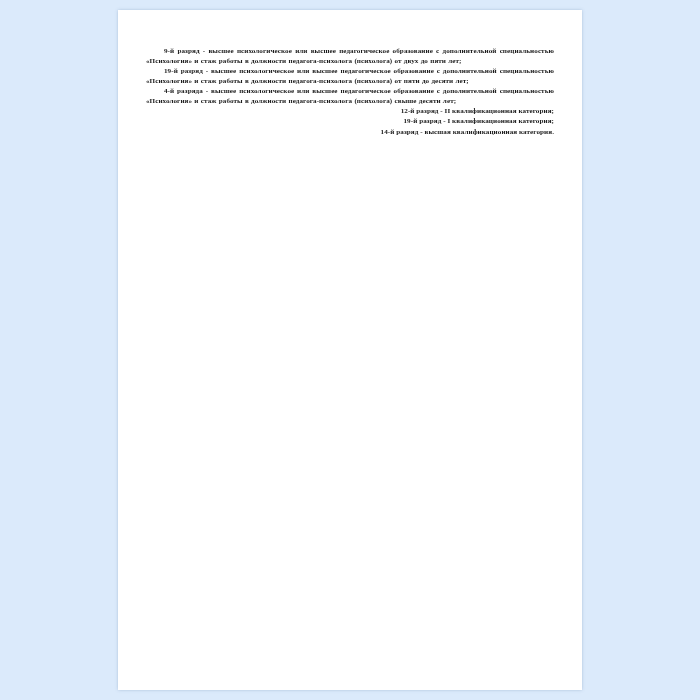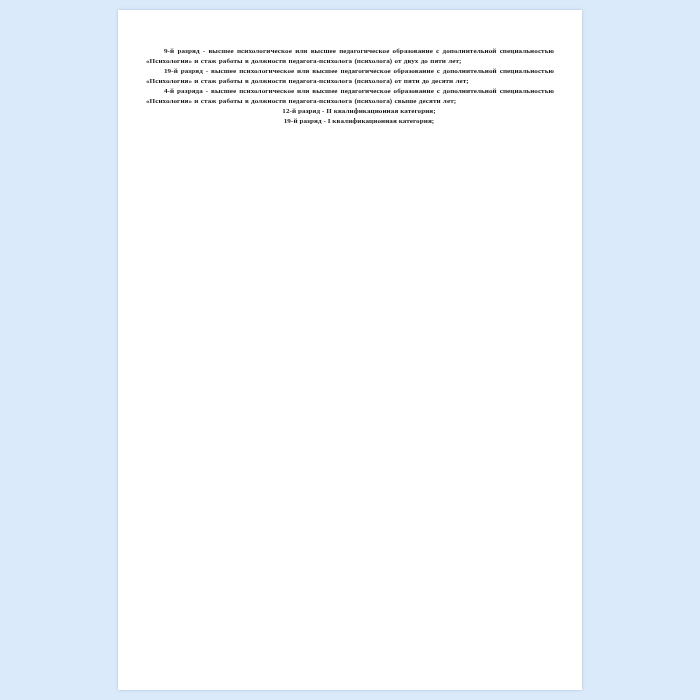--- a/index.html
+++ b/index.html
@@ -35,27 +35,28 @@
     color: #1b1b1b;
     text-align: justify;
     text-indent: 18px;
     font-weight: bold;
     letter-spacing: 0.01em;
   }
   .para.spread {
     word-spacing: 0.06em;
   }
   .short {
-    text-align: center;
+    text-align: right;
   }
 </style>
 </head>
 <body>
 
 <div id="page-wrap">
   <div class="doc-body">
     <p class="para spread">9-й  разряд  -  высшее психологическое или высшее педагогическое образование с дополнительной специальностью «Психология» и стаж работы в должности педагога-психолога (психолога) от двух до пяти лет;</p>
     <p class="para spread">19-й разряд - высшее психологическое или высшее педагогическое образование с дополнительной специальностью «Психология» и стаж работы в должности педагога-психолога (психолога) от пяти до десяти лет;</p>
     <p class="para spread">4-й разряда - высшее психологическое или высшее педагогическое образование с дополнительной специальностью «Психология» и стаж работы в должности педагога-психолога (психолога) свыше десяти лет;</p>
     <p class="para short">12-й разряд - II квалификационная категория;</p>
     <p class="para short">19-й разряд - I квалификационная категория;</p>
+    <p class="para short">14-й разряд - высшая квалификационная категория.</p>
   </div>
 </div>
 
 </body></html>

